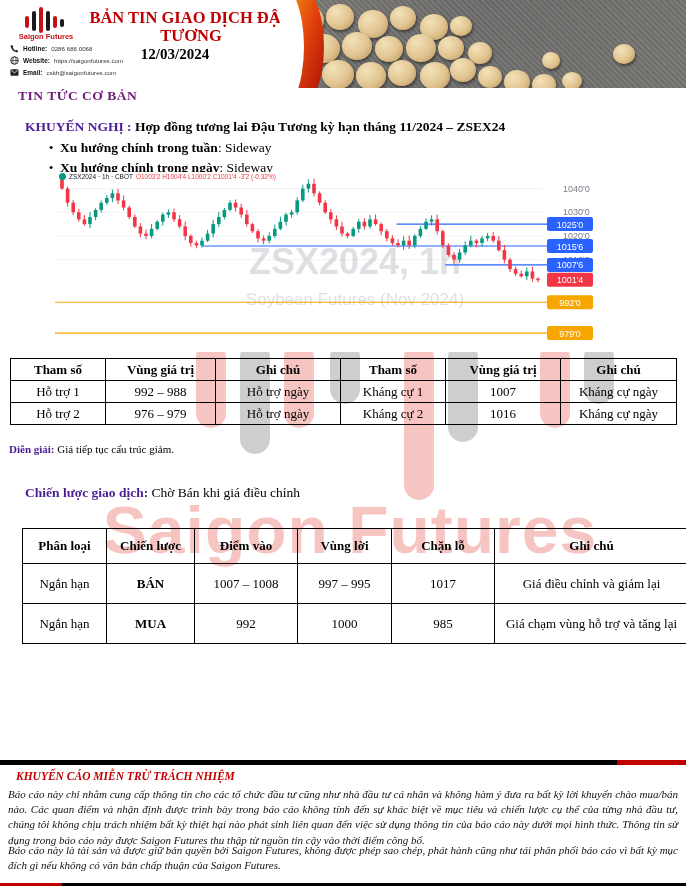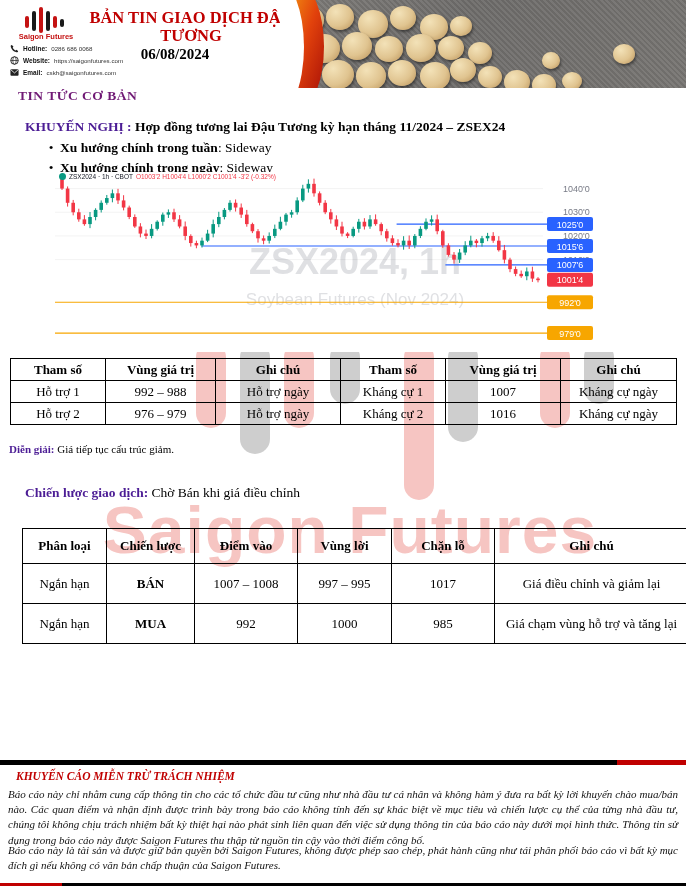--- a/index.html
+++ b/index.html
@@ -128,21 +128,21 @@
     <div class="contact-row">
       <svg class="cicon" viewBox="0 0 10 10">
         <rect x=".5" y="1.5" width="9" height="7" rx="1" fill="#222"></rect>
         <path d="M1 2 L5 5.5 L9 2" fill="none" stroke="#fff" stroke-width=".9"></path>
       </svg>
       <span class="clabel">Email:</span>
       <span class="cvalue">cskh@saigonfutures.com</span>
     </div>
   </div>
 
-  <div class="doc-date">06/08/2024</div>
+  <div class="doc-date">12/03/2024</div>
 
   <div class="photo">
     <div class="texture"></div>
     <div id="beans">
         <div class="bean" style="left: 14px; top: 6px; width: 30px; height: 27.6px;"></div>
         <div class="bean" style="left: 46px; top: 4px; width: 28px; height: 25.76px;"></div>
         <div class="bean" style="left: 78px; top: 10px; width: 30px; height: 27.6px;"></div>
         <div class="bean" style="left: 110px; top: 6px; width: 26px; height: 23.92px;"></div>
         <div class="bean" style="left: 140px; top: 14px; width: 28px; height: 25.76px;"></div>
         <div class="bean" style="left: 170px; top: 16px; width: 22px; height: 20.24px;"></div>

